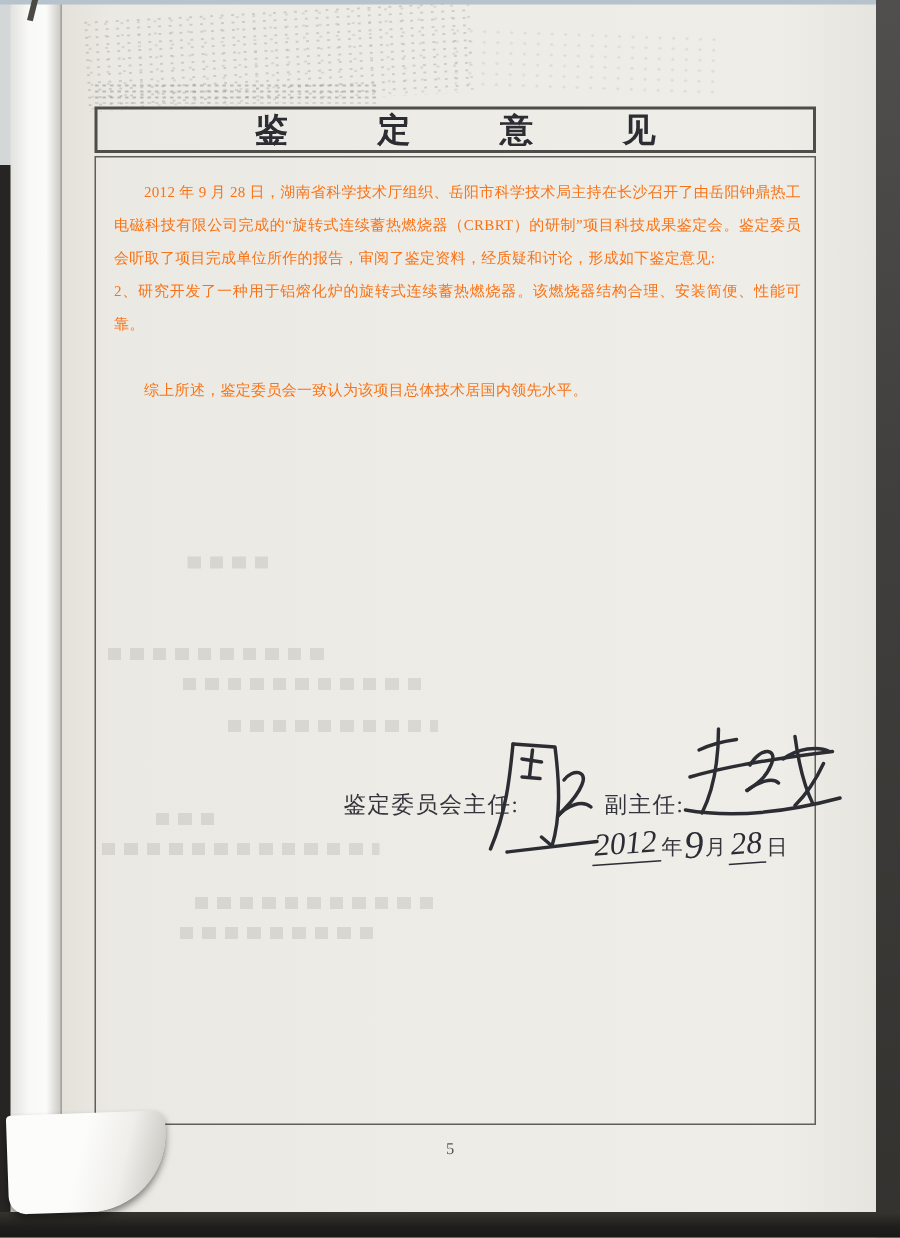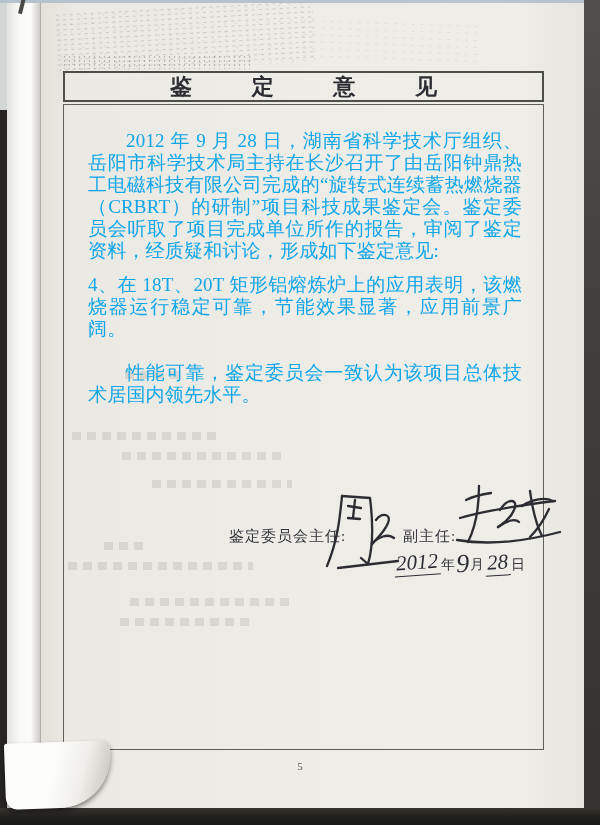--- a/index.html
+++ b/index.html
@@ -55,21 +55,21 @@
     position:absolute;left:63px;top:71px;width:481px;height:31px;box-sizing:border-box;
     border:2px solid #4d4d4a;display:flex;align-items:center;justify-content:space-between;
     padding:0 105px;
   }
   .title-box span{font-size:22px;font-weight:700;color:#2c2c33;}
   .content-box{
     position:absolute;left:63px;top:104px;width:481px;height:646px;box-sizing:border-box;
     border:1.5px solid #5e5e5a;padding:13px 9px 0 12px;
   }
   .body-text p{
-    margin:12px;font-size:19px;line-height:22px;color:#0ea5e9;
+    margin:0;font-size:10px;line-height:22px;color:#f97316;
     text-align:justify;letter-spacing:.2px;
   }
   .body-text p.indent{text-indent:2em;}
   .body-text p.gap{margin-top:22px;}
   
   .sig-label{position:absolute;font-size:15px;color:#34343c;letter-spacing:1px;}
   .sig-svg{position:absolute;}
   .sig-svg path{fill:none;stroke:#2c2c33;stroke-width:2.3;stroke-linecap:round;stroke-linejoin:round;}
   .date-line{position:absolute;left:394px;top:546px;width:170px;color:#2c2c35;white-space:nowrap;}
   .hw{font-style:italic;font-size:21px;display:inline-block;transform:rotate(-4deg);}
@@ -103,22 +103,22 @@
   <div class="title-box">
     <span>鉴</span>
     <span>定</span>
     <span>意</span>
     <span>见</span>
   </div>
 
   <div class="content-box">
     <div class="body-text">
       <p class="indent">2012 年 9 月 28 日，湖南省科学技术厅组织、岳阳市科学技术局主持在长沙召开了由岳阳钟鼎热工电磁科技有限公司完成的“旋转式连续蓄热燃烧器（CRBRT）的研制”项目科技成果鉴定会。鉴定委员会听取了项目完成单位所作的报告，审阅了鉴定资料，经质疑和讨论，形成如下鉴定意见:</p>
-      <p>4、在 18T、20T 矩形铝熔炼炉上的应用表明，该燃烧器运行稳定可靠，节能效果显著，应用前景广阔。</p>
-      <p class="indent gap">性能可靠，鉴定委员会一致认为该项目总体技术居国内领先水平。</p>
+      <p>2、研究开发了一种用于铝熔化炉的旋转式连续蓄热燃烧器。该燃烧器结构合理、安装简便、性能可靠。</p>
+      <p class="indent gap">综上所述，鉴定委员会一致认为该项目总体技术居国内领先水平。</p>
     </div>
   </div>
 
   <div class="sig-label" style="left:229px;top:527px;">鉴定委员会主任:</div>
 
   <svg class="sig-svg" style="left:318px;top:488px;" width="82" height="88" viewBox="0 0 82 88">
     <path d="M24,8 C22,28 20,52 9,78"></path>
     <path d="M24,8 L52,10 C55,34 56,56 50,76 L43,70"></path>
     <path d="M30,18 L43,20"></path>
     <path d="M37,12 L35,30"></path>

